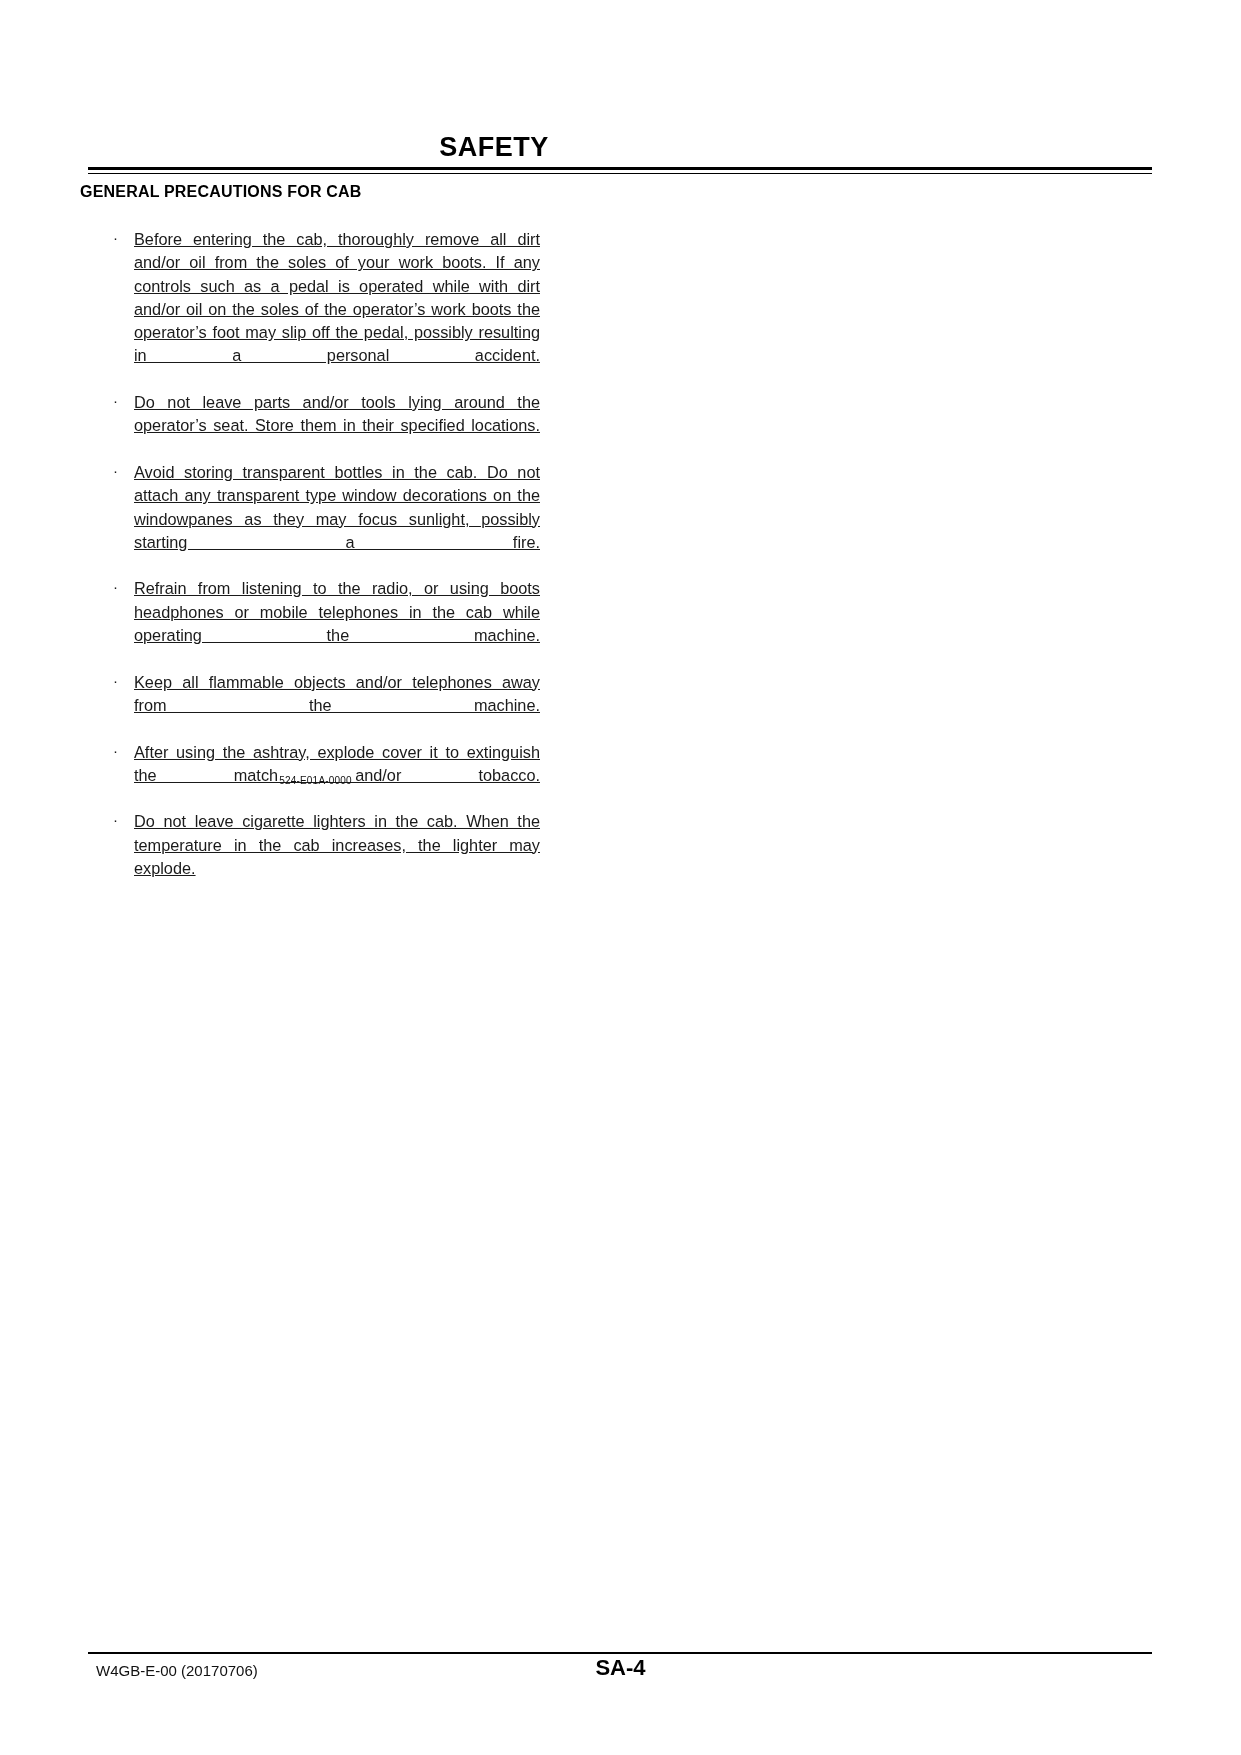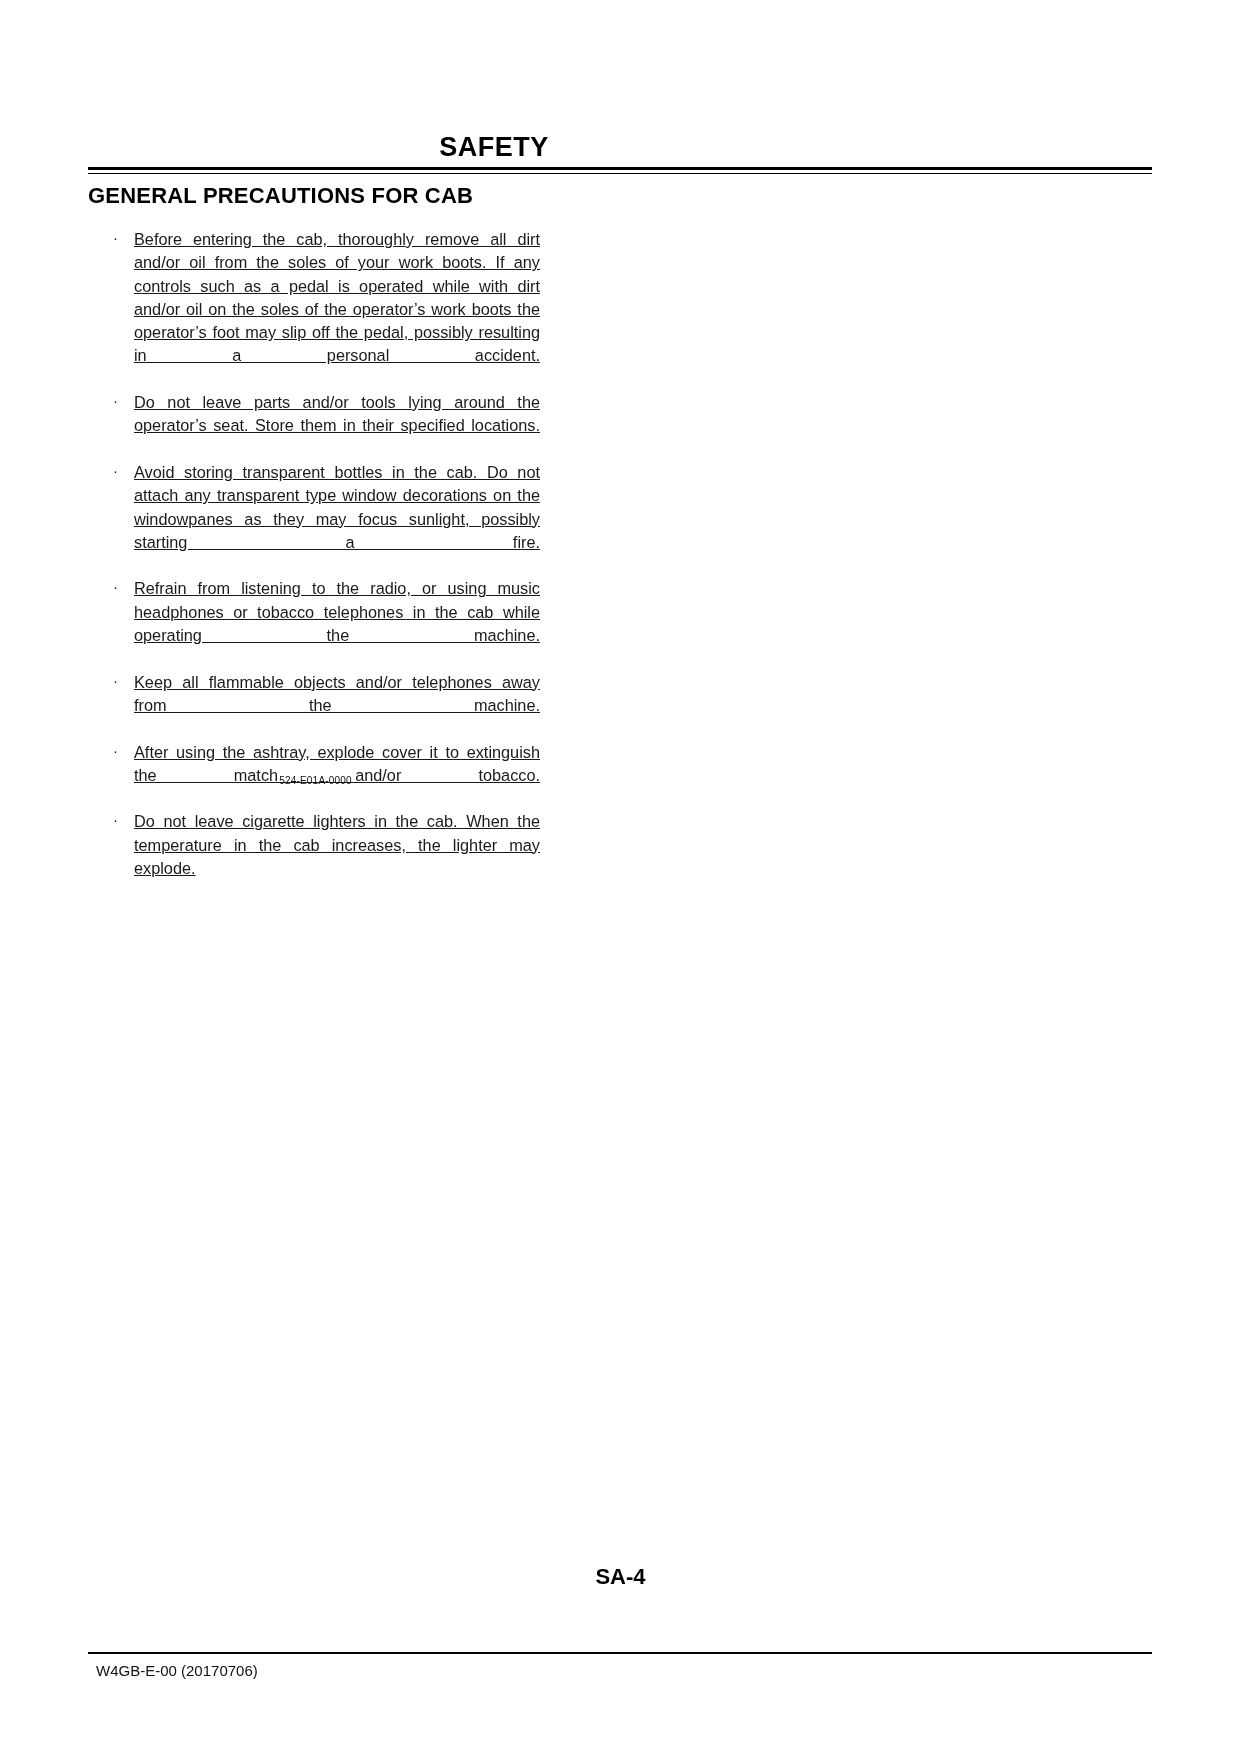--- a/index.html
+++ b/index.html
@@ -45,23 +45,23 @@
     position: absolute;
     left: 88px;
     top: 173px;
     width: 1064px;
     height: 1px;
     background: #000;
   }
   
   .section-heading {
     position: absolute;
-    left: 88px;
+    left: 80px;
     top: 183px;
-    font-size: 22px;
+    font-size: 16px;
     font-weight: bold;
     letter-spacing: 0.2px;
   }
   
   .bullet-list {
     position: absolute;
     left: 110px;
     top: 228px;
     width: 430px;
   }
@@ -116,21 +116,21 @@
     position: absolute;
     left: 88px;
     top: 1662px;
     font-size: 15px;
     color: #111;
     margin-left: 8px;
   }
   .footer-center {
     position: absolute;
     left: 0;
-    top: 1564px;
+    top: 1655px;
     width: 1241px;
     text-align: center;
     font-size: 22px;
     font-weight: bold;
   }
 </style>
 </head>
 <body>
 
 <div class="page">
@@ -153,21 +153,21 @@
       <span class="txt">Do not leave parts and/or tools lying around the operator’s seat. Store them in their specified locations.</span>
     </div>
 
     <div class="bullet-item">
       <span class="dot">·</span>
       <span class="txt">Avoid storing transparent bottles in the cab. Do not attach any transparent type window decorations on the windowpanes as they may focus sunlight, possibly starting a fire.</span>
     </div>
 
     <div class="bullet-item">
       <span class="dot">·</span>
-      <span class="txt">Refrain from listening to the radio, or using music headphones or tobacco telephones in the cab while operating the machine.</span>
+      <span class="txt">Refrain from listening to the radio, or using boots headphones or mobile telephones in the cab while operating the machine.</span>
     </div>
 
     <div class="bullet-item">
       <span class="dot">·</span>
       <span class="txt">Keep all flammable objects and/or telephones away from the machine.</span>
     </div>
 
     <div class="bullet-item">
       <span class="dot">·</span>
       <span class="txt">After using the ashtray, explode cover it to extinguish the match and/or tobacco.</span>

